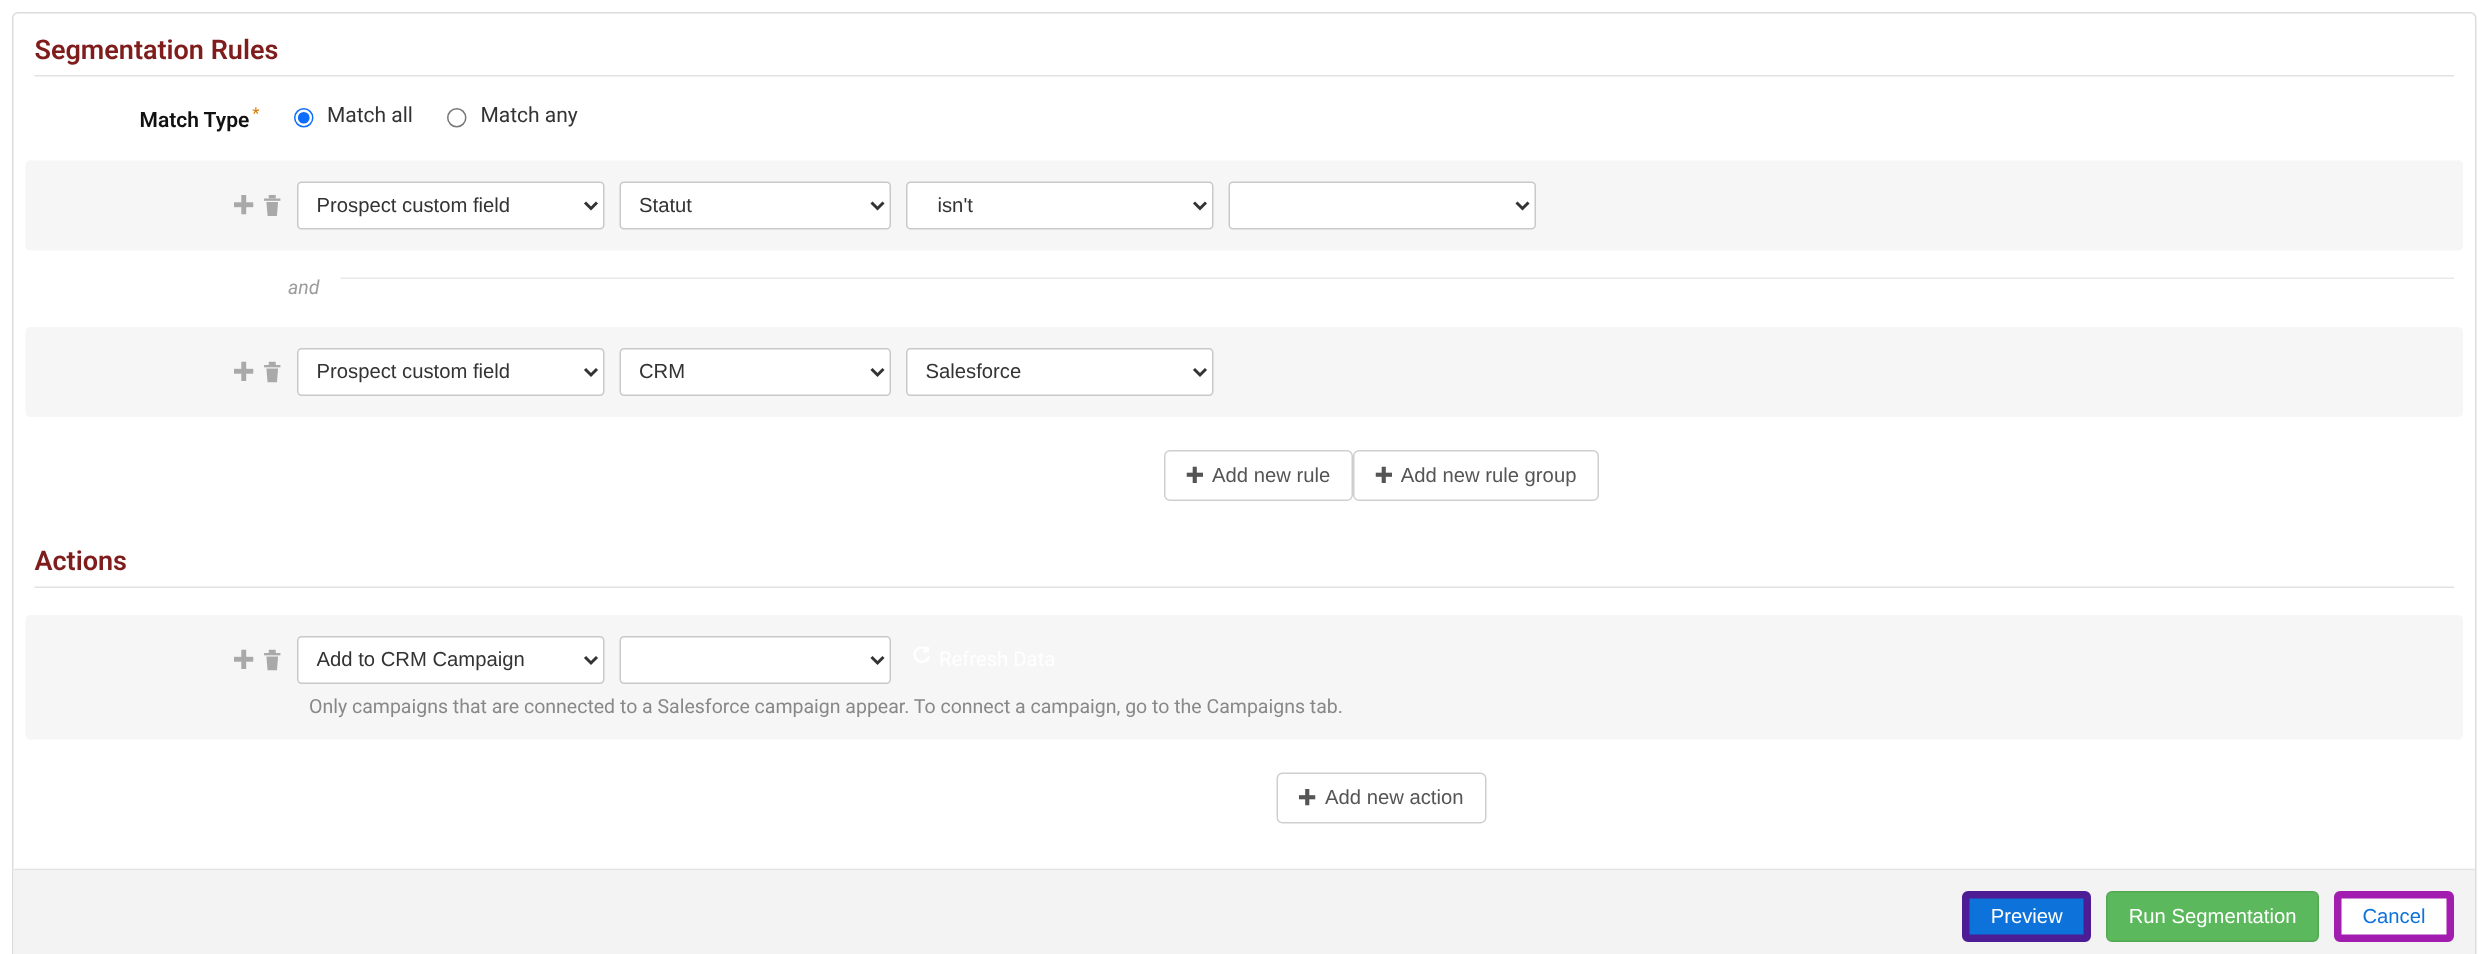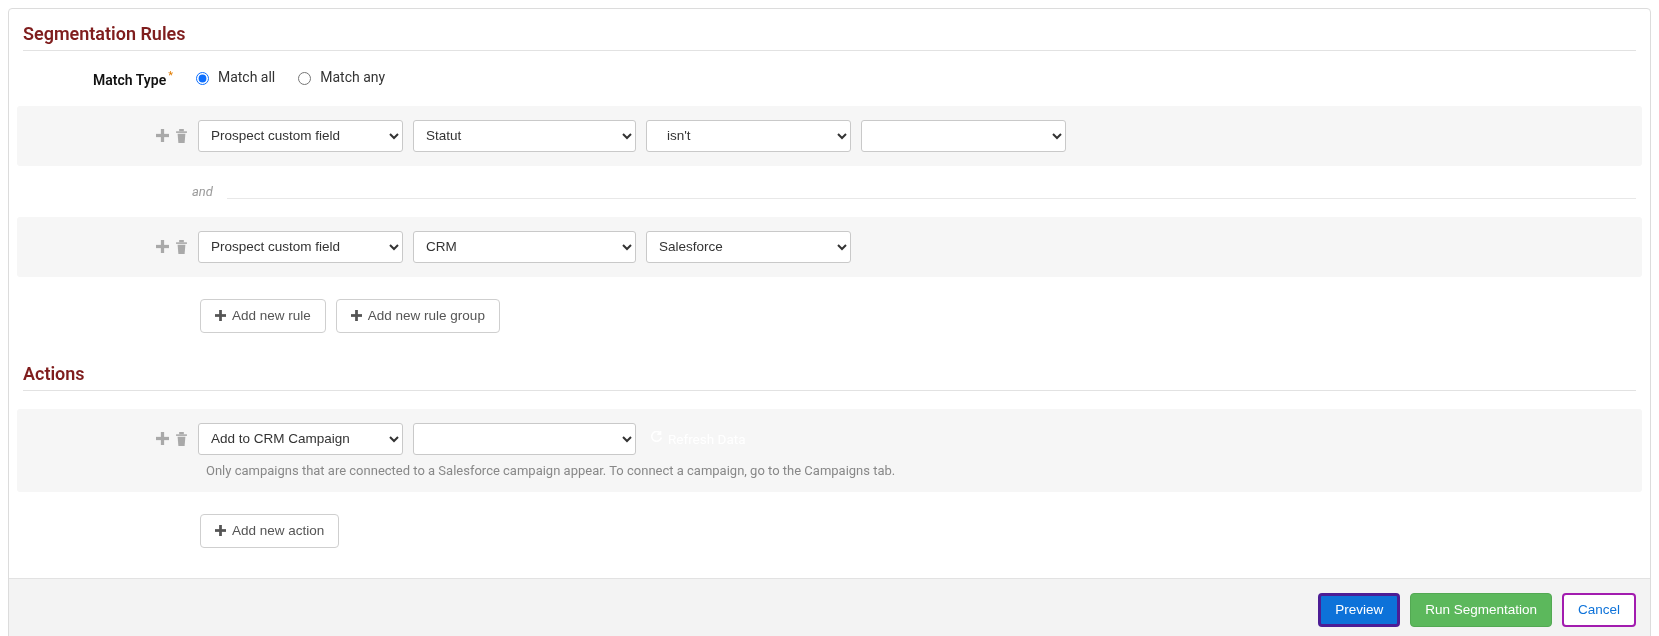--- a/index.html
+++ b/index.html
@@ -76,46 +76,46 @@
   select {
     height: 32px;
     border: 1px solid #c9c9c9;
     border-radius: 3px;
     background: #fff;
     padding: 0 8px;
     font-size: 13.5px;
     color: #333;
   }
   .sel-w1 { width: 205px; }
-  .sel-w2 { width: 223px; }
+  .sel-w2 { width: 181px; }
   .sel-w3 { width: 205px; padding-left: 16px; }
   .sel-w4 { width: 205px; }
   .and-row {
     display: flex;
-    align-items: flex-end;
+    align-items: flex-start;
     gap: 14px;
     margin: 18px 0 18px 0;
     padding-left: 175px;
   }
   .and-label {
     color: #9b9b9b;
     font-style: italic;
     font-size: 13px;
   }
   .and-line {
     flex: 1;
     border-top: 1px solid #e8e8e8;
     height: 1px;
     margin-right: 6px;
   }
   .btn-row {
     display: flex;
-    gap: 10px;
     margin: 22px 0 30px 0;
     padding-left: 183px;
+    justify-content: center;
   }
   .btn {
     height: 34px;
     border-radius: 4px;
     border: 1px solid #cfcfcf;
     background: #fff;
     padding: 0 14px;
     font-size: 13.5px;
     color: #555;
     cursor: pointer;
@@ -143,31 +143,31 @@
     border-top: 1px solid #e2e2e2;
     padding: 14px 14px;
     display: flex;
     justify-content: flex-end;
     gap: 10px;
     margin-top: 8px;
     border-radius: 0 0 4px 4px;
   }
   .btn-primary {
     background: #0d72d9;
-    border: 3px solid #4c1d95;
+    border: 5px solid #4c1d95;
     color: #fff;
   }
   .btn-success {
     background: #5cb85c;
     border: 1px solid #53a953;
     color: #fff;
   }
   .btn-link {
     background: #fff;
-    border: 2px solid #a21caf;
+    border: 5px solid #a21caf;
     color: #0d72d9;
   }
   .action-block {
     background: #f6f6f6;
     border-radius: 3px;
     padding: 14px 6px 14px 6px;
     margin: 0;
   }
   .action-top {
     display: flex;

